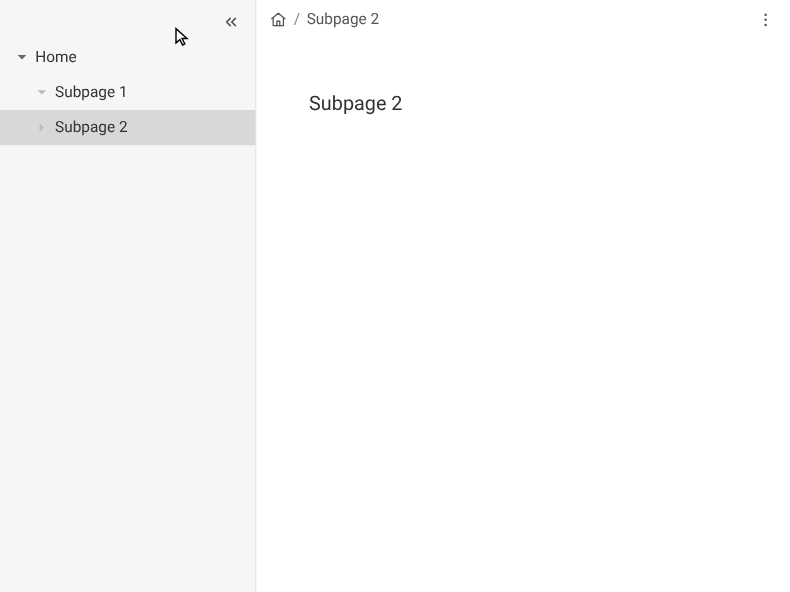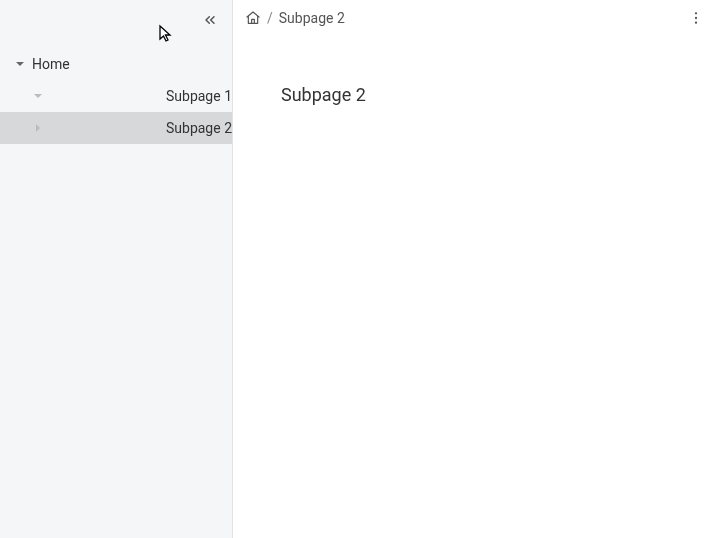--- a/index.html
+++ b/index.html
@@ -12,21 +12,21 @@
       overflow: hidden;
       display: flex;
       background: #fff;
     }
     .sidebar {
       width: 233px;
       height: 100%;
       background: #f5f6f7;
       border-right: 1px solid #e1e3e5;
       position: relative;
-      padding-top: 40px;
+      padding-top: 28px;
     }
     .collapse-btn {
       position: absolute;
       top: 8px;
       right: 10px;
       width: 24px;
       height: 24px;
       display: flex;
       align-items: center;
       justify-content: center;
@@ -35,21 +35,21 @@
     }
     .tree { padding-top: 8px; }
     .tree-item {
       display: flex;
       align-items: center;
       height: 32px;
       cursor: pointer;
       color: #333;
     }
     .tree-item.level-0 { padding-left: 12px; }
-    .tree-item.level-1 { padding-left: 30px; justify-content: space-between; }
+    .tree-item.level-1 { padding-left: 30px; }
     .tree-item.selected { background: #d6d8da; }
     .tree-caret {
       width: 16px;
       height: 16px;
       display: flex;
       align-items: center;
       justify-content: center;
       margin-right: 4px;
       color: #666;
     }

